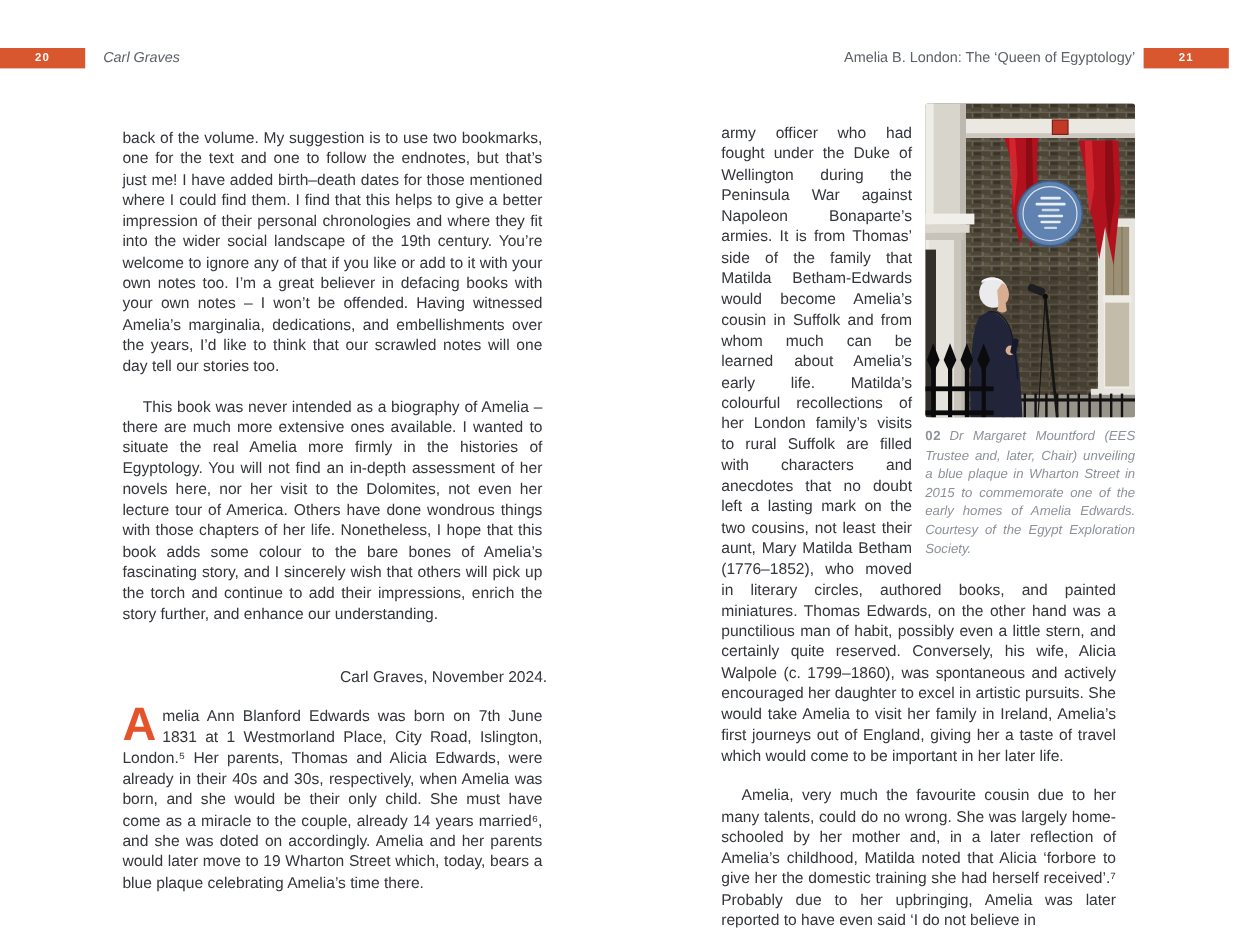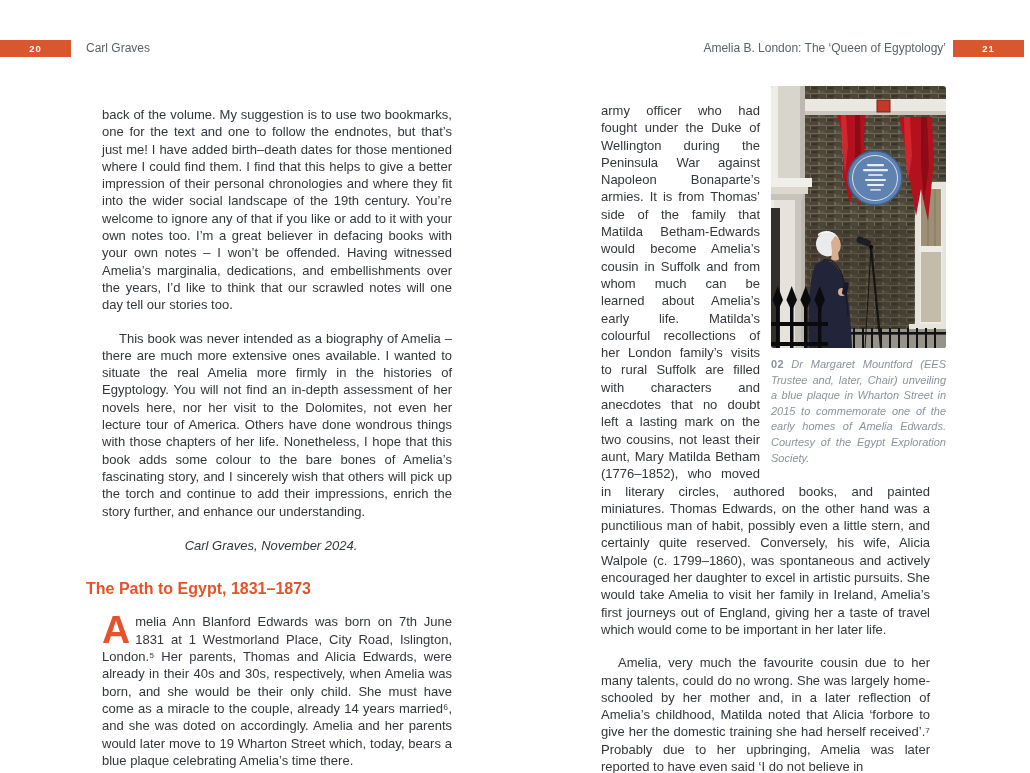--- a/index.html
+++ b/index.html
@@ -23,38 +23,38 @@
     background: var(--accent); color: #fff;
     font-size: 9.5px; font-weight: bold; letter-spacing: 1px;
     text-align: center; line-height: 17px;
   }
   .box-left { left: 0; }
   .box-right { right: 6px; }
   .running-head {
     position: absolute; top: 40px; line-height: 17px;
     font-size: 12px; color: var(--head-text);
   }
-  .head-left { left: 86px; }
+  .head-left { left: 86px; font-style: italic; }
   .head-right { right: 84px; }
 
   .page {
     position: absolute;
     font-size: 13px; line-height: 17.3px;
     color: var(--body-text);
     text-align: justify;
     hyphens: auto;
   }
   .page-left  { left: 86px;  top: 90px; width: 382px; }
   .page-right { left: 585px; top: 86px; width: 361px; }
 
   p.body { margin: 16px; }
   .indent { text-indent: 17px; }
   .signature {
-    margin: 17px 12px 0 0;
-    text-align: center; font-style: italic;
+    margin: 35px 12px 0 0;
+    text-align: right; 
   }
   .section-heading {
     margin: 26px 0 6px 0;
     font-size: 16px; font-weight: bold;
     color: var(--heading);
     text-align: left;
   }
   .dropcap {
     float: left;
     font-size: 39px; line-height: 30px; font-weight: bold;
@@ -89,21 +89,20 @@
 
   <div class="pagenum-box box-left">20</div>
   <div class="running-head head-left">Carl Graves</div>
   <div class="running-head head-right">Amelia B. London: The ‘Queen of Egyptology’</div>
   <div class="pagenum-box box-right">21</div>
 
   <main class="page page-left">
     <p class="body">back of the volume. My suggestion is to use two bookmarks, one for the text and one to follow the endnotes, but that’s just me! I have added birth–death dates for those mentioned where I could find them. I find that this helps to give a better impression of their personal chronologies and where they fit into the wider social landscape of the 19th century. You’re welcome to ignore any of that if you like or add to it with your own notes too. I’m a great believer in defacing books with your own notes – I won’t be offended. Having witnessed Amelia’s marginalia, dedications, and embellishments over the years, I’d like to think that our scrawled notes will one day tell our stories too.</p>
     <p class="body indent">This book was never intended as a biography of Amelia – there are much more extensive ones available. I wanted to situate the real Amelia more firmly in the histories of Egyptology. You will not find an in-depth assessment of her novels here, nor her visit to the Dolomites, not even her lecture tour of America. Others have done wondrous things with those chapters of her life. Nonetheless, I hope that this book adds some colour to the bare bones of Amelia’s fascinating story, and I sincerely wish that others will pick up the torch and continue to add their impressions, enrich the story further, and enhance our understanding.</p>
     <p class="signature">Carl Graves, November 2024.</p>
-    <h2 class="section-heading">The Path to Egypt, 1831–1873</h2>
     <p class="body"><span class="dropcap">A</span><span>melia Ann Blanford Edwards was born on 7th June 1831 at 1 Westmorland Place, City Road, Islington, London.⁵ Her parents, Thomas and Alicia Edwards, were already in their 40s and 30s, respectively, when Amelia was born, and she would be their only child. She must have come as a miracle to the couple, already 14 years married⁶, and she was doted on accordingly. Amelia and her parents would later move to 19 Wharton Street which, today, bears a blue plaque celebrating Amelia’s time there.</span></p>
   </main>
 
   <main class="page page-right">
     <figure class="photo-figure">
       <div class="photo" role="img" aria-label="blue-plaque-unveiling-photo">
         <svg viewBox="0 0 175 262" width="175" height="262">
           <defs>
             <pattern id="brick" width="16" height="8" patternUnits="userSpaceOnUse">
               <rect width="16" height="8" fill="#4d4637"></rect>

